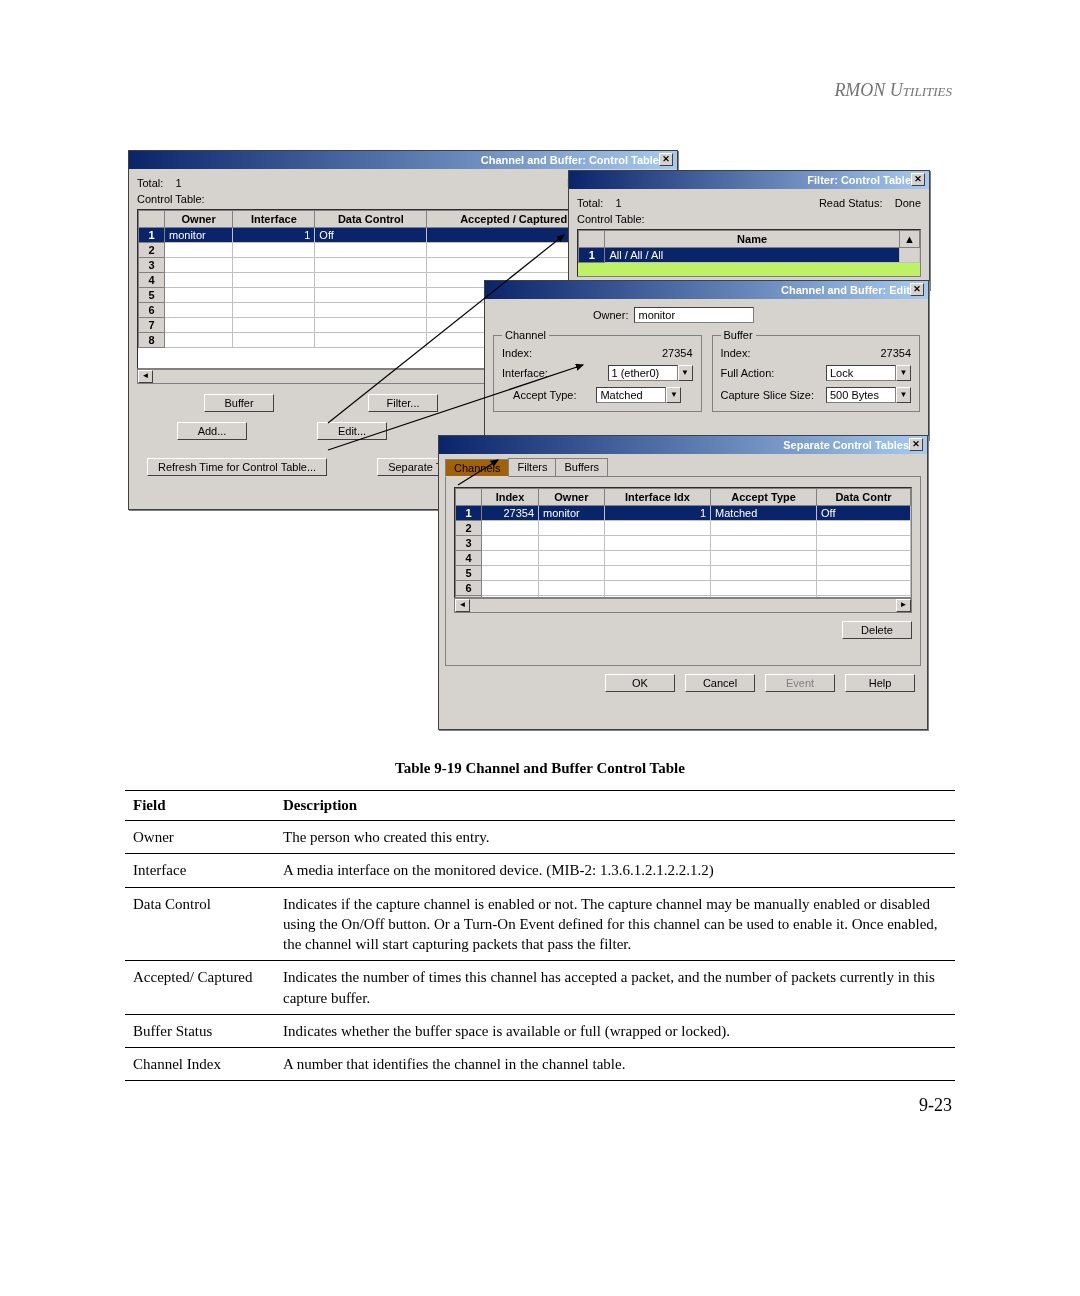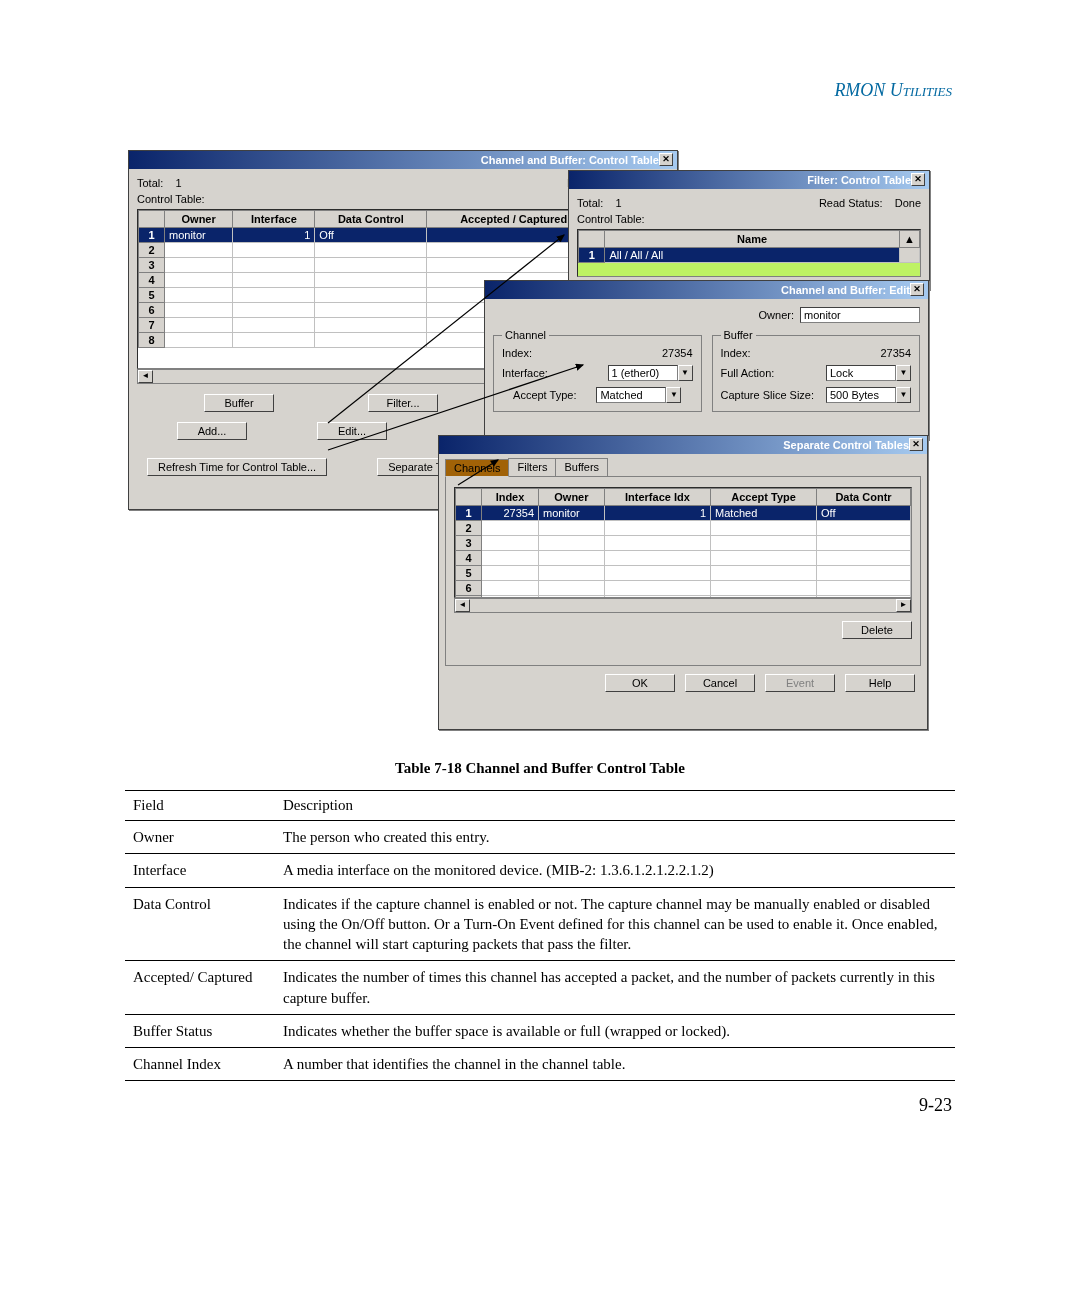--- a/index.html
+++ b/index.html
@@ -11,21 +11,21 @@
     position: relative;
     overflow: hidden;
   }
   .page-header {
     position: absolute;
     top: 80px;
     right: 128px;
     font-style: italic;
     font-variant: small-caps;
     font-size: 18px;
-    color: #0369a1;
+    color: #737373;
   }
   .figure-area {
     position: absolute;
     top: 150px;
     left: 128px;
     width: 805px;
     height: 590px;
     font-family: Tahoma, Arial, sans-serif;
     font-size: 11px;
   }
@@ -213,21 +213,21 @@
   .desc-table {
     position:absolute;
     top: 790px;
     left: 125px;
     width: 830px;
     border-collapse: collapse;
     font-size: 15px;
   }
   .desc-table th {
     text-align:left;
-    font-weight:normal;
+    font-weight:bold;
     border-top:1px solid #000;
     border-bottom:1px solid #000;
     padding:6px 8px;
   }
   .desc-table td {
     border-bottom:1px solid #000;
     padding:6px 8px;
     vertical-align:top;
     line-height:1.35;
   }
@@ -401,21 +401,21 @@
       </div>
     </div>
   </div>
 
   <div id="w3" class="win">
     <div class="titlebar">
       <span>Channel and Buffer: Edit</span>
       <span class="close">✕</span>
     </div>
     <div class="win-body">
-      <div class="row-flex" style="margin-left:48px;justify-content:flex-end;">
+      <div class="row-flex" style="margin-left:100px;">
         <span class="lbl">Owner:</span>
         <input class="inp" style="width: 120px;" value="monitor">
       </div>
       <div class="fset-row">
         <fieldset style="flex:1;">
           <legend>Channel</legend>
           <div class="row-flex" style="justify-content:space-between; margin-bottom:6px;">
             <span class="lbl">Index:</span>
             <span class="val">27354</span>
           </div>
@@ -562,21 +562,21 @@
         <path d="M0,0 L7,3 L0,6 Z" fill="#000"></path>
       </marker>
     </defs>
     <line x1="200" y1="273" x2="436" y2="85" stroke="#000" stroke-width="1.2" marker-end="url(#arrow)"></line>
     <line x1="200" y1="300" x2="455" y2="215" stroke="#000" stroke-width="1.2" marker-end="url(#arrow)"></line>
     <line x1="330" y1="335" x2="370" y2="310" stroke="#000" stroke-width="1.2" marker-end="url(#arrow)"></line>
   </svg>
 
 </div>
 
-<div class="caption">Table 7-18  Channel and Buffer Control Table</div>
+<div class="caption">Table 9-19  Channel and Buffer Control Table</div>
 
 <table class="desc-table">
   <thead>
     <tr>
       <th class="f">Field</th>
       <th>Description</th>
     </tr>
   </thead>
   <tbody>
     <tr>

